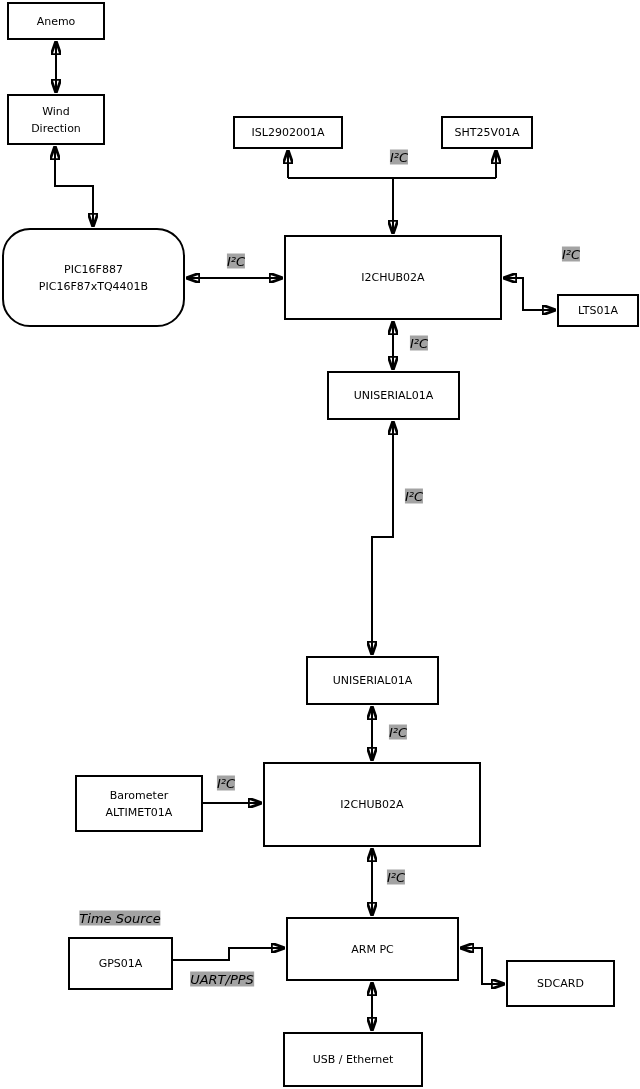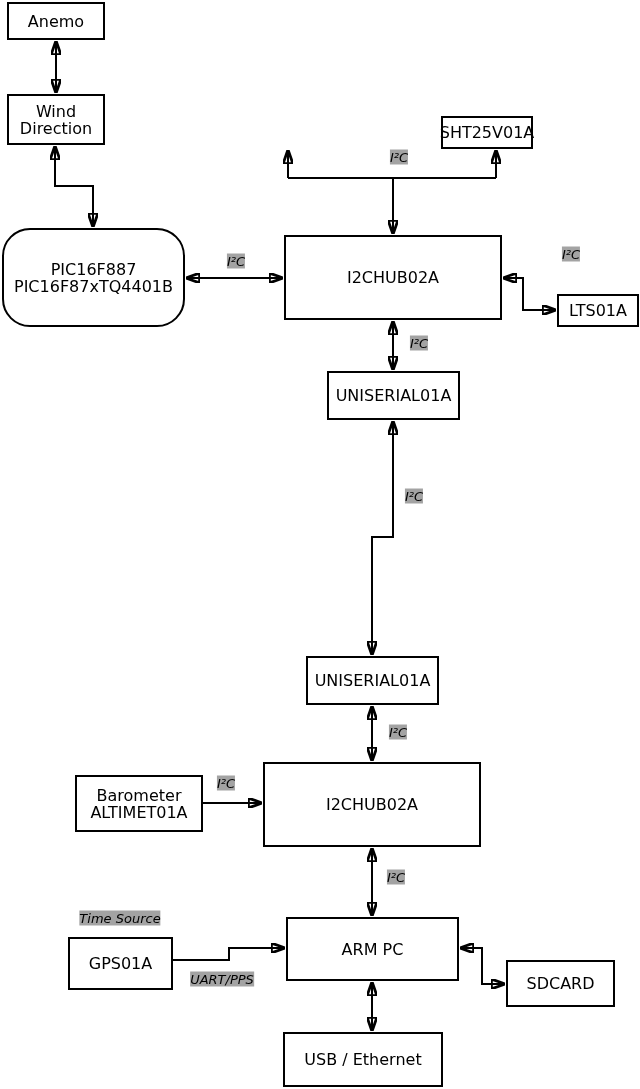--- a/index.html
+++ b/index.html
@@ -25,21 +25,21 @@
   .node {
     position: absolute;
     box-sizing: border-box;
     background: #ffffff;
     border: 2px solid #000000;
     display: flex;
     flex-direction: column;
     align-items: center;
     justify-content: center;
     text-align: center;
-    font-size: 16px;
+    font-size: 11px;
     line-height: 17px;
     white-space: nowrap;
   }
   .elabel {
     position: absolute;
     transform: translate(-50%, -50%);
     font-size: 13px;
     line-height: 15px;
     white-space: nowrap;
     background: #a3a3a3;
@@ -82,20 +82,23 @@
   <div class="node" style="left:7px; top:94px; width:98px; height:51px;">
     <span>Wind</span>
     <span>Direction</span>
   </div>
 
   <div class="node" style="left:2px; top:228px; width:183px; height:99px;border-radius:28px;">
     <span>PIC16F887</span>
     <span>PIC16F87xTQ4401B</span>
   </div>
 
+  <div class="node" style="left:233px; top:116px; width:110px; height:33px;">
+    <span>ISL2902001A</span>
+  </div>
 
   <div class="node" style="left:441px; top:116px; width:92px; height:33px;">
     <span>SHT25V01A</span>
   </div>
 
   <div class="node" style="left:284px; top:235px; width:218px; height:85px;">
     <span>I2CHUB02A</span>
   </div>
 
   <div class="node" style="left:557px; top:294px; width:82px; height:33px;">
@@ -124,21 +127,21 @@
   </div>
 
   <div class="node" style="left:286px; top:917px; width:173px; height:64px;">
     <span>ARM PC</span>
   </div>
 
   <div class="node" style="left:506px; top:960px; width:109px; height:47px;">
     <span>SDCARD</span>
   </div>
 
-  <div class="node" style="left:283px; top:1032px; width:160px; height:55px;text-align:center;">
+  <div class="node" style="left:283px; top:1032px; width:140px; height:55px;text-align:center;">
     <span>USB / Ethernet</span>
   </div>
 
   <span class="elabel" style="left:399px; top:157px;">I²C</span>
   <span class="elabel" style="left:236px; top:261px;">I²C</span>
   <span class="elabel" style="left:571px; top:254px;">I²C</span>
   <span class="elabel" style="left:419px; top:343px;">I²C</span>
   <span class="elabel" style="left:414px; top:496px;">I²C</span>
   <span class="elabel" style="left:398px; top:732px;">I²C</span>
   <span class="elabel" style="left:226px; top:783px;">I²C</span>

